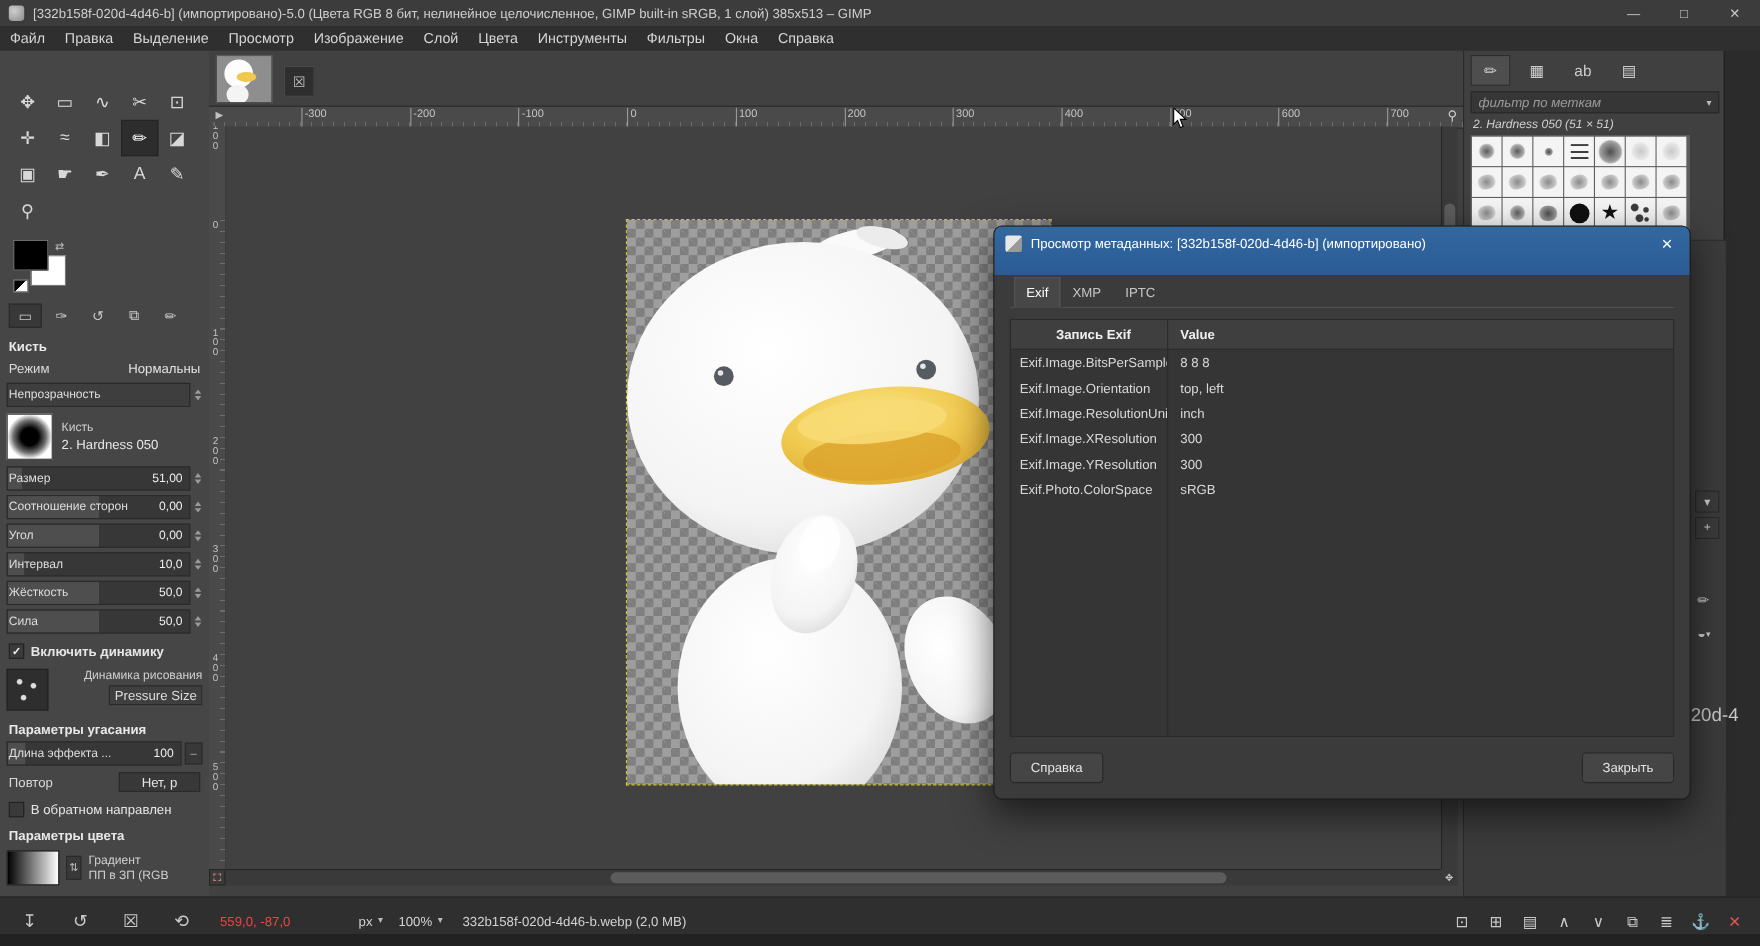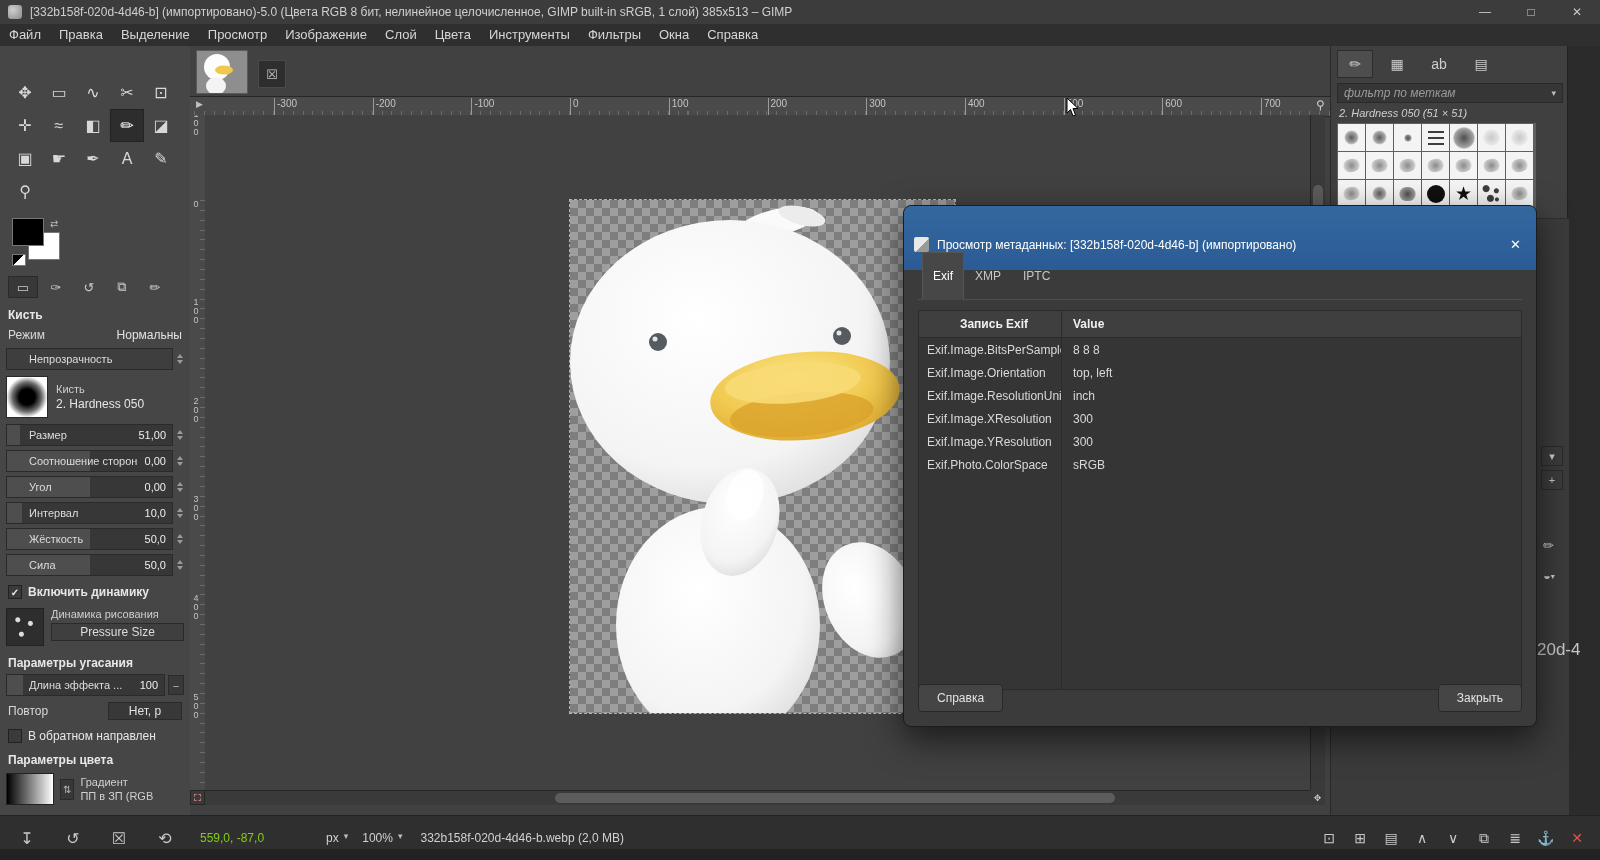--- a/index.html
+++ b/index.html
@@ -29,39 +29,39 @@
   .bw-reset-icon{position:absolute;left:0;top:36px;width:12px;height:10px;background:linear-gradient(135deg,#000 50%,#fff 50%);border:1px solid #777;}
   .dock-tabs{display:flex;gap:3px;margin:8px 0 0 8px;}
   .dock-tab{width:30px;height:22px;display:flex;align-items:center;justify-content:center;color:#c9c9c9;font-size:13px;box-sizing:border-box;}
   .dock-tab.active{background:#383838;border:1px solid #2a2a2a;}
   .section-title{font-size:12px;font-weight:bold;color:#e8e8e8;margin:10px 8px 4px;}
   .kv{display:flex;justify-content:space-between;align-items:center;font-size:12px;color:#d8d8d8;margin:6px 8px;}
   .kv .combo-val{color:#e2e2e2;white-space:nowrap;overflow:hidden;}
   .boxed-val{background:#383838;border:1px solid #2a2a2a;padding:1px 6px;font-size:12px;color:#e2e2e2;min-width:60px;text-align:center;}
   .slider{flex:1;height:20px;background:#373737;border:1px solid #2a2a2a;position:relative;overflow:hidden;}
   .slider .fill{position:absolute;left:0;top:0;bottom:0;background:#4e4e4e;}
-  .slider .lbl{position:absolute;left:22px;top:0;line-height:20px;font-size:11px;color:#ddd;white-space:nowrap;z-index:1;}
+  .slider .lbl{position:absolute;left:1px;top:0;line-height:20px;font-size:11px;color:#ddd;white-space:nowrap;z-index:1;}
   .slider .val{position:absolute;right:6px;top:0;line-height:20px;font-size:11px;color:#eee;z-index:1;}
   .srow{display:flex;align-items:center;margin:4px 6px;gap:3px;}
   .spin{display:flex;flex-direction:column;gap:2px;width:8px;align-items:center;flex:none;}
   .spin i{width:0;height:0;border-left:3px solid transparent;border-right:3px solid transparent;}
   .spin .up{border-bottom:4px solid #9a9a9a;}
   .spin .dn{border-top:4px solid #9a9a9a;}
   .brush-sel{display:flex;gap:8px;margin:6px;align-items:center;}
   .brush-thumb{width:40px;height:40px;border:1px solid #2a2a2a;flex:none;background:#fff radial-gradient(circle,#000 28%,#6e6e6e 52%,#fff 72%);}
   .brush-meta{font-size:11px;color:#cfcfcf;line-height:15px;overflow:hidden;white-space:nowrap;}
   .brush-meta .bname{font-size:12px;color:#e6e6e6;}
   .cbrow{display:flex;align-items:center;gap:6px;margin:9px 8px;font-size:12px;color:#e6e6e6;}
   .cbrow.bold{font-weight:bold;}
   .checkbox{width:12px;height:12px;background:#3a3a3a;border:1px solid #222;display:inline-flex;align-items:center;justify-content:center;font-size:10px;color:#eee;flex:none;}
   .checkbox.checked::after{content:"✓";}
   .dyn{display:flex;gap:7px;margin:2px 6px 6px;align-items:stretch;}
   .dyn-icon{width:36px;height:36px;background:#2e2e2e;border:1px solid #222;flex:none;
     background-image:radial-gradient(circle at 30% 30%,#ddd 2px,transparent 3px),radial-gradient(circle at 65% 40%,#ddd 2px,transparent 3px),radial-gradient(circle at 40% 70%,#ddd 2px,transparent 3px);}
-  .dyn-right{flex:1;display:flex;flex-direction:column;gap:3px;overflow:hidden;}
+  .dyn-right{flex:1;display:flex;flex-direction:column;gap:3px;overflow:hidden;align-items:flex-end;}
   .dyn-label{font-size:11px;color:#cfcfcf;white-space:nowrap;}
   .dyn-preset{background:#3f3f3f;border:1px solid #2a2a2a;color:#ddd;font-size:12px;text-align:center;padding:1px 4px;}
   .unit-box{width:14px;height:18px;background:#383838;border:1px solid #2a2a2a;color:#bbb;font-size:10px;display:flex;align-items:center;justify-content:center;flex:none;}
   .grad-row{display:flex;gap:6px;margin:6px;align-items:center;}
   .grad-thumb{width:46px;height:30px;border:1px solid #222;background:linear-gradient(90deg,#000,#fff);flex:none;}
   .grad-rev{font-size:10px;color:#bbb;border:1px solid #2a2a2a;background:#383838;padding:4px 2px;flex:none;}
   .grad-meta{font-size:11px;color:#d0d0d0;line-height:14px;white-space:nowrap;overflow:hidden;}
 
   
   .canvas-area{position:absolute;left:190px;top:46px;width:1140px;height:769px;background:#414141;}
@@ -119,37 +119,37 @@
   .dock-rest{position:absolute;left:0;top:172px;width:238px;height:597px;background:#3b3b3b;border-top:1px solid #2e2e2e;box-sizing:border-box;}
   .edge-btn{position:absolute;left:210px;width:22px;height:20px;background:#3b3b3b;border:1px solid #2b2b2b;box-sizing:border-box;color:#ccc;font-size:11px;display:flex;align-items:center;justify-content:center;}
   .edge-icon{position:absolute;left:212px;color:#ccc;font-size:13px;}
   .edge-icon small{font-size:8px;vertical-align:middle;}
   .partial-text{position:absolute;left:206px;top:594px;font-size:17px;color:#c9c9c9;white-space:nowrap;}
 
   
   .statusbar{position:absolute;left:0;top:815px;width:1600px;height:45px;background:#2f2f2f;border-top:1px solid #232323;display:flex;align-items:center;box-sizing:border-box;}
   .sb-left{display:flex;gap:16px;margin-left:12px;}
   .sb-icon{width:30px;height:30px;display:flex;align-items:center;justify-content:center;color:#c9c9c9;font-size:16px;}
-  .sb-pos{margin-left:20px;width:112px;font-size:12px;color:#84cc16;}
+  .sb-pos{margin-left:20px;width:112px;font-size:12px;color:#ef4444;}
   .sb-combo{display:flex;align-items:flex-start;gap:5px;font-size:12px;color:#d2d2d2;margin-left:14px;}
   .sb-combo::after{content:"▾";font-size:9px;color:#bbb;}
   .sb-file{margin-left:18px;font-size:12px;color:#d2d2d2;white-space:nowrap;}
   .sb-right{margin-left:auto;display:flex;gap:9px;margin-right:12px;}
   .sb-right .sb-icon{width:22px;height:24px;font-size:14px;}
   .sb-icon.danger{color:#e0564f;}
 
   
   .dialog{position:absolute;left:903px;top:205px;width:634px;height:522px;background:#3b3b3b;border:1px solid #1c1c1c;border-radius:8px;box-shadow:0 12px 34px rgba(0,0,0,.6);z-index:50;overflow:hidden;box-sizing:border-box;}
-  .d-title{height:28px;background:linear-gradient(#33689f,#2b5b95);display:flex;align-items:flex-end;gap:8px;padding:18px 10px;}
+  .d-title{height:28px;background:linear-gradient(#33689f,#2b5b95);display:flex;align-items:flex-start;gap:8px;padding:8px 10px;}
   .d-ico{width:15px;height:15px;border-radius:2px;background:linear-gradient(135deg,#e8e8e8 55%,#9a9a9a 55%);flex:none;}
   .d-title-text{font-size:12px;color:#fff;flex:1;white-space:nowrap;overflow:hidden;}
   .d-close{color:#fff;font-size:13px;padding:0 5px;}
   .d-body{position:absolute;left:0;top:28px;right:0;bottom:0;padding:12px 14px;box-sizing:border-box;}
   .d-tabs{display:flex;margin-top:6px;border-bottom:1px solid #4e4e4e;padding-left:4px;}
-  .d-tab{font-size:12px;color:#c6c6c6;padding:16px 10px;border:1px solid transparent;margin-bottom:-1px;}
+  .d-tab{font-size:12px;color:#c6c6c6;padding:6px 10px;border:1px solid transparent;margin-bottom:-1px;}
   .d-tab.active{background:#474747;border-color:#555;border-bottom-color:#474747;color:#fff;}
   .d-list{margin-top:10px;height:378px;background:#353535;border:1px solid #2b2b2b;position:relative;overflow:hidden;}
   .d-colsep{position:absolute;left:142px;top:0;bottom:0;width:1px;background:#2b2b2b;z-index:2;}
   .d-head{display:flex;height:26px;align-items:center;background:#3f3f3f;border-bottom:1px solid #2b2b2b;font-weight:bold;color:#f0f0f0;font-size:12px;text-align:center;}
   .d-row{display:flex;height:23px;align-items:center;font-size:12px;color:#d9d9d9;}
   .d-key{width:142px;padding-left:8px;box-sizing:border-box;white-space:nowrap;overflow:hidden;}
   .d-val{padding-left:12px;white-space:nowrap;}
   .d-buttons{position:absolute;left:14px;right:14px;bottom:14px;display:flex;justify-content:space-between;}
   .d-btn{background:#454545;border:1px solid #282828;border-radius:4px;color:#e3e3e3;font-size:12px;padding:6px 18px;}
 

